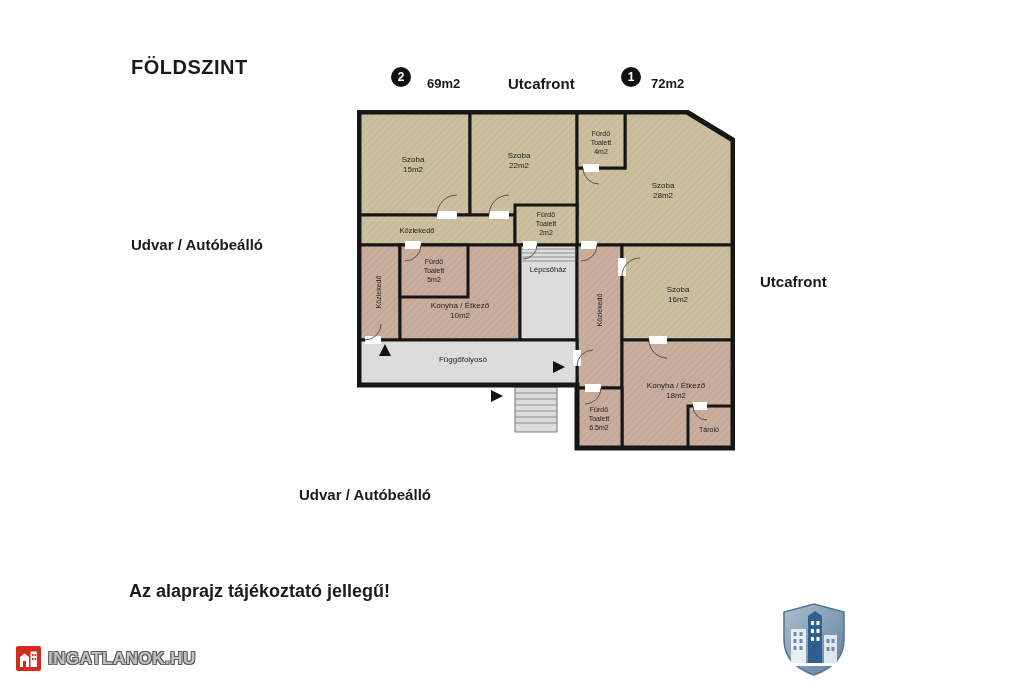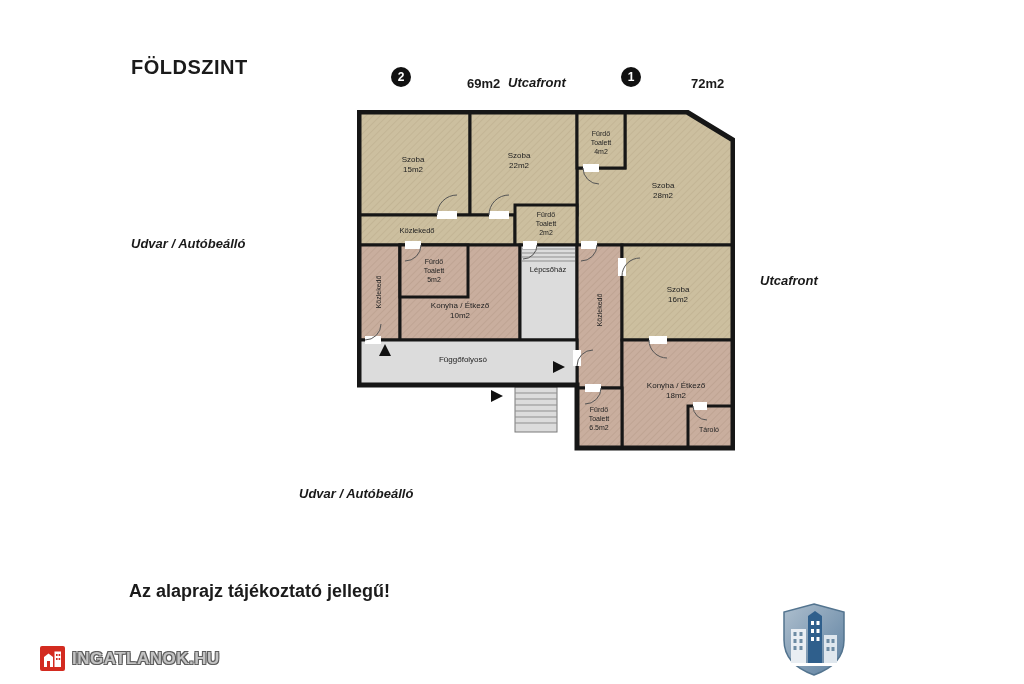--- a/index.html
+++ b/index.html
@@ -5,32 +5,32 @@
   *{margin:0;padding:0;box-sizing:border-box;}
   html,body{background:#fff;}
   body{font-family:"Liberation Sans",sans-serif;color:#1a1a1a;}
   .stage{position:relative;width:1024px;height:684px;background:#ffffff;overflow:hidden;}
   .abs{position:absolute;}
   .page-title{left:131px;top:56px;font-size:20px;font-weight:700;letter-spacing:.5px;}
   .badge{width:20px;height:20px;border-radius:50%;background:#111;color:#fff;font-size:12px;font-weight:700;
          display:flex;align-items:center;justify-content:center;}
   .badge2{left:391px;top:67px;}
   .badge1{left:621px;top:67px;}
-  .area-label{font-size:13px;font-weight:700;margin-left:40px;}
+  .area-label{font-size:13px;font-weight:700;}
   .area2{left:427px;top:76px;}
   .area1{left:651px;top:76px;text-align:center;}
-  .bold-label{font-size:13px;font-weight:700;font-style:italic;}
+  .bold-label{font-size:15px;font-weight:700;}
   .street-top{left:508px;top:75px;}
   .udvar-left{left:131px;top:236px;}
   .utcafront-right{left:760px;top:273px;}
   .udvar-bottom{left:299px;top:486px;}
   .disclaimer{left:129px;top:581px;font-size:18px;font-weight:700;}
   .plan{left:357px;top:110px;}
   .plan text{font-family:"Liberation Sans",sans-serif;fill:#222;}
-  .watermark{left:16px;top:646px;display:flex;align-items:center;gap:7px;margin-left:24px;}
+  .watermark{left:16px;top:646px;display:flex;align-items:center;gap:7px;}
   .watermark-text{font-size:17px;font-weight:700;letter-spacing:.5px;color:#c3c3c3;
     text-shadow:1px 1px 0 #5e5e5e,-1px -1px 0 #5e5e5e,1px -1px 0 #5e5e5e,-1px 1px 0 #5e5e5e;}
   .shield{left:778px;top:601px;}
 </style>
 </head>
 <body>
 
 <div class="stage">
 
   <div class="abs page-title">FÖLDSZINT</div>

